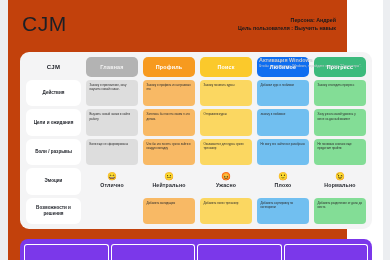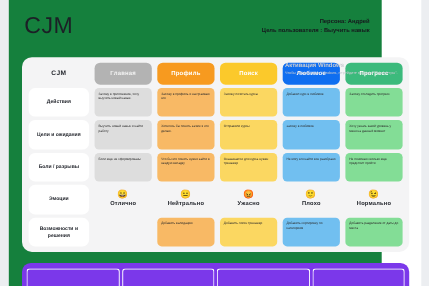--- a/index.html
+++ b/index.html
@@ -23,21 +23,21 @@
   .page-edge-right {
     position: absolute;
     right: 0; top: 0;
     width: 7px; height: 260px;
     background: #eceef1;
   }
   .canvas {
     position: absolute;
     left: 8px; top: 0;
     width: 339px; height: 260px;
-    background: #15803d;
+    background: #c2410c;
   }
 
   
   .header {
     position: relative;
     height: 52px;
   }
   .logo {
     position: absolute;
     left: 14px;

